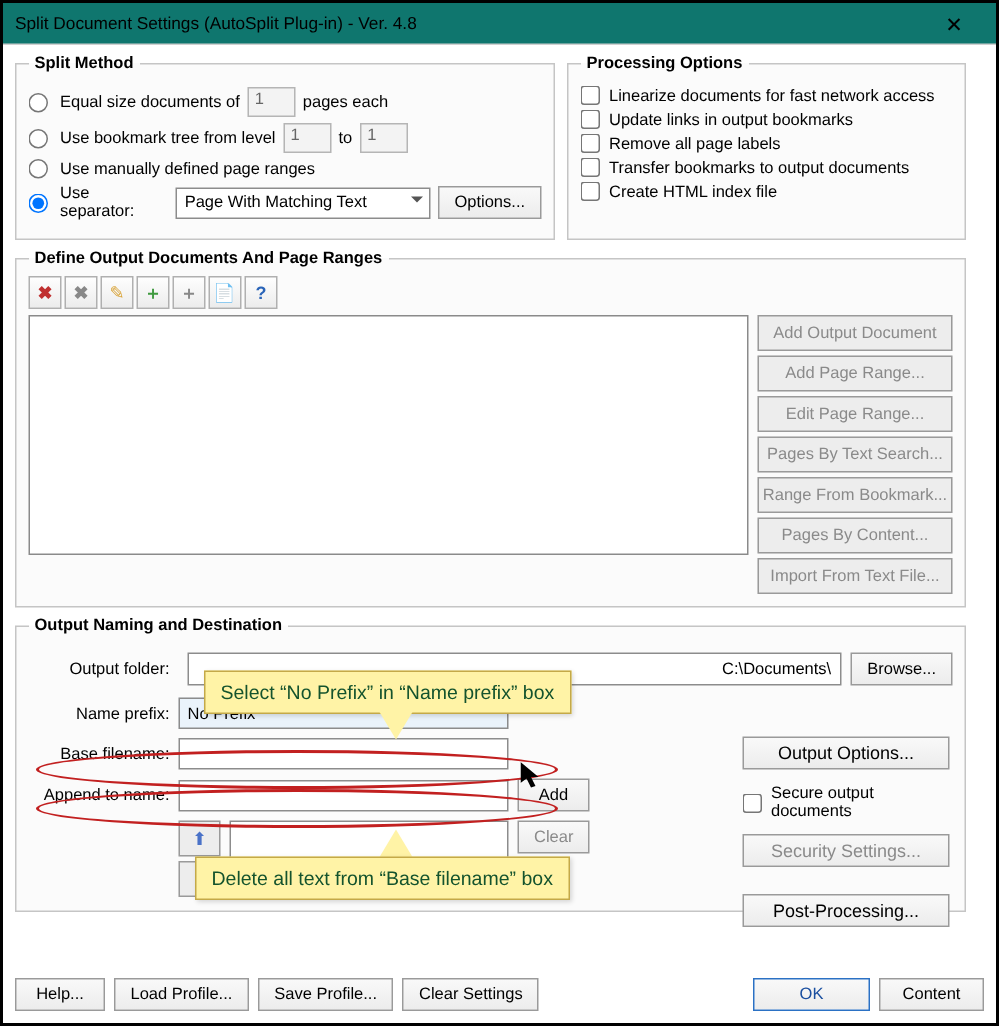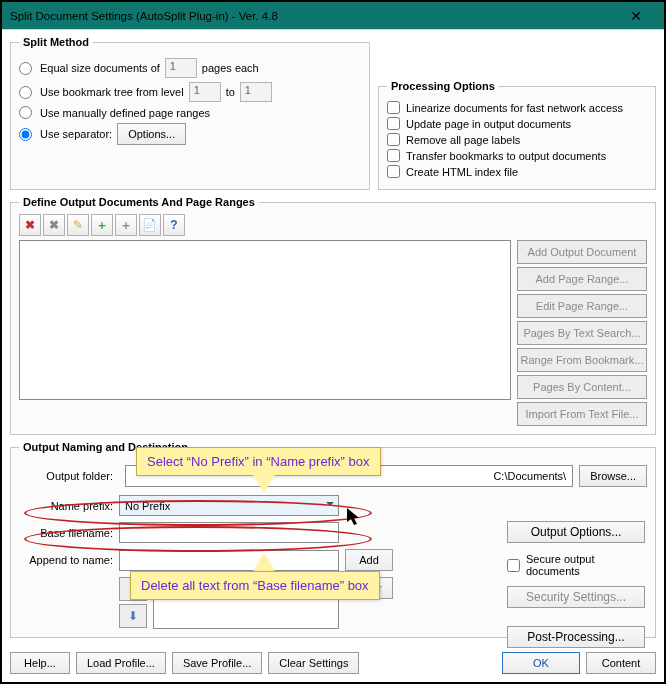--- a/index.html
+++ b/index.html
@@ -30,40 +30,40 @@
     width: 40px;
     height: 22px;
     text-align: center;
     font-size: 14px;
     font-family: Arial, sans-serif;
     line-height: 22px;
   }
   .content {
     position: absolute;
     top: 28px; left: 0; right: 0; bottom: 0;
-    padding: 6px 8px 8px 8px;
+    padding: 6px 20px 8px 8px;
   }
   fieldset {
     border: 1px solid #c5c5c5;
     background: #fbfbfb;
     padding: 6px 8px 8px 8px;
     margin: 0;
   }
   legend {
     font-weight: 700;
     font-size: 11px;
     padding: 0 4px;
   }
   .top-row {
     display: flex;
     gap: 8px;
     margin-bottom: 6px;
   }
   .fs-split { width: 360px; }
-  .fs-proc  { flex: 1; margin-top: 44px; }
+  .fs-proc  { flex: 1; }
   .row {
     display: flex;
     align-items: center;
     gap: 5px;
     margin: 4px 0;
     font-size: 11px;
   }
   input[type=radio], input[type=checkbox] { margin: 0 3px 0 0; }
   .num {
     width: 32px;
@@ -204,21 +204,21 @@
   .btn-ok {
     border: 1px solid #2b71c4;
     color: #1a4fa0;
     min-width: 78px;
   }
   
   .callout {
     position: absolute;
     background: #fff3a6;
     border: 1px solid #c4a948;
-    color: #6d28d9;
+    color: #14532d;
     padding: 6px 10px;
     font-size: 13px;
     box-shadow: 1px 1px 3px rgba(0,0,0,0.15);
     white-space: nowrap;
   }
   .tri {
     position: absolute;
     width: 0; height: 0;
     border-left: 12px solid transparent;
     border-right: 12px solid transparent;
@@ -297,33 +297,34 @@
         </div>
 
         <div class="row">
           <input type="radio" name="sm" style="">
           <span>Use manually defined page ranges</span>
         </div>
 
         <div class="row">
           <input type="radio" name="sm" checked="" style="">
           <span>Use separator:</span>
+          <span class="dropdown" style="width:170px">Page With Matching Text</span>
           <span class="btn">Options...</span>
         </div>
       </fieldset>
 
       <fieldset class="fs-proc">
         <legend>Processing Options</legend>
         <div class="chkrow">
             <input type="checkbox" style="">
             <span>Linearize documents for fast network access</span>
           </div>
         <div class="chkrow">
             <input type="checkbox" style="">
-            <span>Update page in output documents</span>
+            <span>Update links in output bookmarks</span>
           </div>
         <div class="chkrow">
             <input type="checkbox" style="">
             <span>Remove all page labels</span>
           </div>
         <div class="chkrow">
             <input type="checkbox" style="">
             <span>Transfer bookmarks to output documents</span>
           </div>
         <div class="chkrow">

